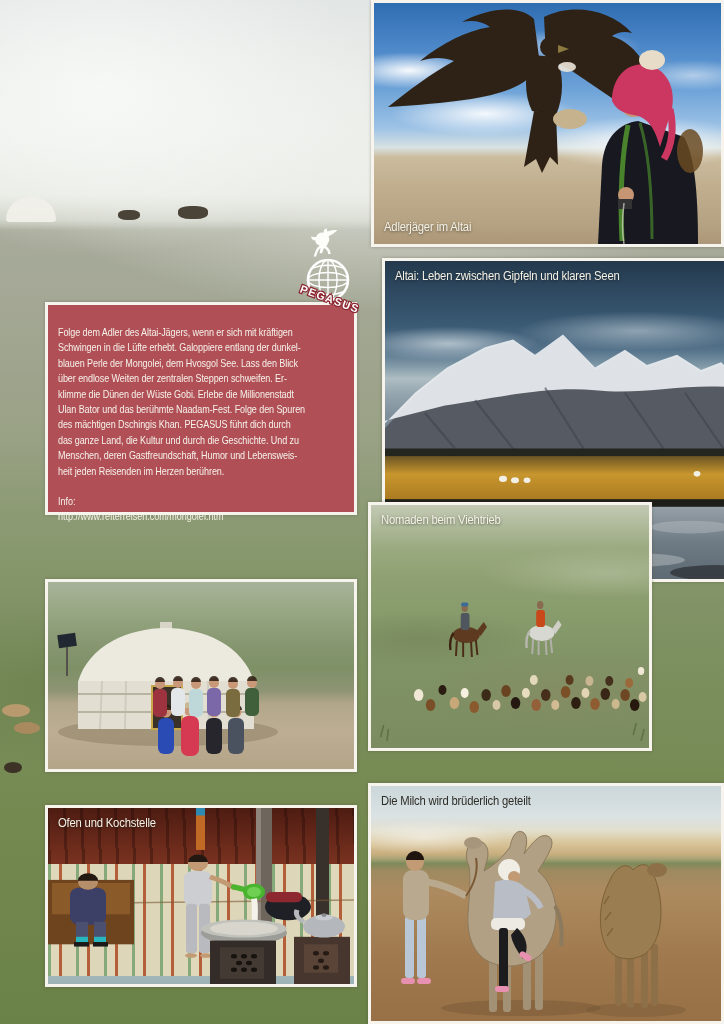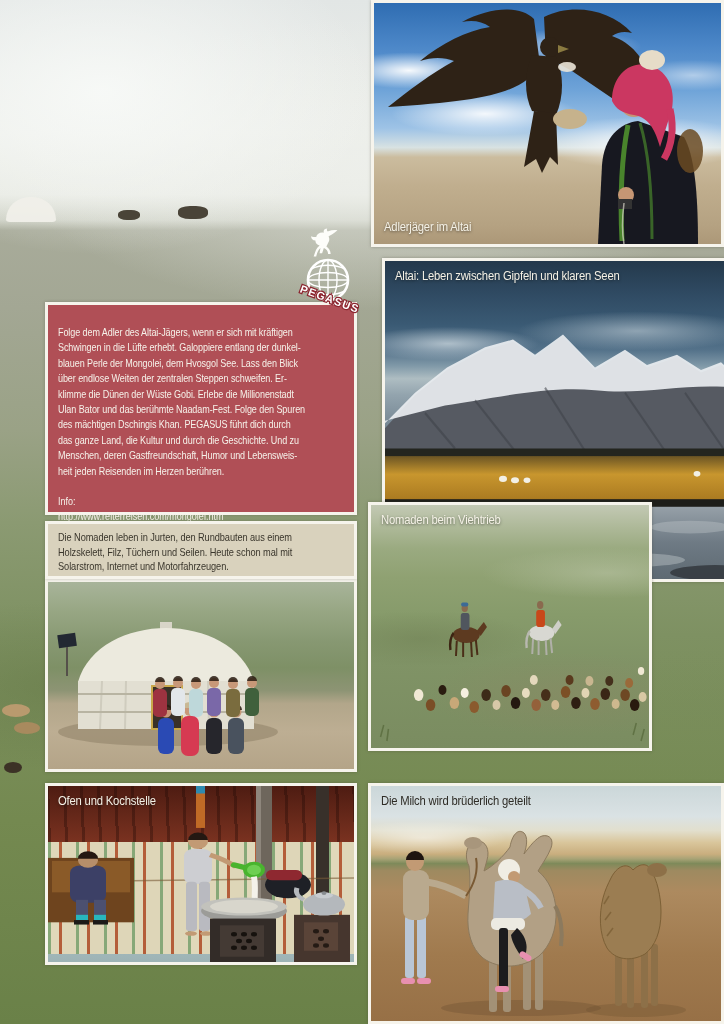--- a/index.html
+++ b/index.html
@@ -48,21 +48,21 @@
     radial-gradient(ellipse 160px 40px at 18% 55%, rgba(106,122,78,.4), transparent 70%),
     radial-gradient(ellipse 180px 36px at 85% 28%, rgba(188,198,168,.55), transparent 70%),
     linear-gradient(180deg,#c3c9b4 0%,#aeb999 9%,#9aaa80 18%,#8fa172 30%,#879b6b 45%,#809366 65%,#7a8c60 100%)}
   .note-box{position:absolute;left:45px;top:521px;width:312px;height:58px;border:3px solid var(--frame);
     background:var(--note_bg);box-shadow:0 0 3px rgba(60,60,50,.3);padding:6px 10px;z-index:2}
   .note-text{color:var(--note_text);font-size:11px;line-height:14.5px;white-space:pre-line;
     width:119%;transform:scaleX(.84);transform-origin:0 0;letter-spacing:-.1px}
   .ph-yurt{left:45px;top:579px;width:312px;height:193px}
   .ph-yurt .art-bg{background:
     linear-gradient(180deg,#a8b49a 0%,#97a683 16%,#879872 32%,#7e9066 46%,#8d9474 58%,#b2a68a 65%,#bdae93 80%,#b4a488 100%)}
-  .ph-stove{left:45px;top:783px;width:312px;height:182px}
+  .ph-stove{left:45px;top:805px;width:312px;height:182px}
   .ph-stove .art-bg{background:
     repeating-linear-gradient(88deg, rgba(30,8,4,.35) 0 3px, rgba(0,0,0,0) 3px 17px) 0 0/100% 56px no-repeat,
     linear-gradient(180deg,#4e1c12,#7a3220) 0 0/100% 56px no-repeat,
     repeating-linear-gradient(90deg,#87a878 0 3px,#e0d8ba 3px 11px,#b45e3a 11px 14px,#ded6b8 14px 28px) 0 56px/100% 112px no-repeat,
     radial-gradient(ellipse 70px 26px at 20% 80%, rgba(140,160,165,.6), transparent 70%) 0 0/100% 100% no-repeat,
     linear-gradient(180deg,#a0b6b8,#86a0a4) 0 168px/100% 67px no-repeat,#86a0a4}
   .ph-camel{left:368px;top:783px;width:356px;height:241px}
   .ph-camel .art-bg{background:
     radial-gradient(ellipse 120px 24px at 15% 22%, rgba(255,255,255,.5), transparent 70%),
     linear-gradient(180deg,#cbd7d9 0%,#dae2e4 13%,#e2dfcd 19%,#d9c69c 24%,#c9ae7e 29%,#a8a376 31%,#7e8a5a 33%,#9e8a60 36%,#ad8a5f 45%,#a07a4e 72%,#977046 100%)}
@@ -186,25 +186,20 @@
       <ellipse cx="230" cy="236" rx="70" ry="6" fill="#c9cfd2" opacity=".4"></ellipse>
       <ellipse cx="305" cy="210" rx="40" ry="5" fill="#c9cfd2" opacity=".35"></ellipse>
       <ellipse cx="45" cy="206" rx="38" ry="5" fill="#343a40" opacity=".8"></ellipse>
       <ellipse cx="165" cy="200" rx="45" ry="4" fill="#343a40" opacity=".7"></ellipse>
       <ellipse cx="330" cy="246" rx="45" ry="6" fill="#30343a" opacity=".8"></ellipse>
       <ellipse cx="32" cy="210" rx="9" ry="4" fill="#23251f"></ellipse>
     </svg>
     <span class="caption cap-light" style="left:10px;top:8px">Altai: Leben zwischen Gipfeln und klaren Seen</span>
   </div>
 
-  <div class="note-box">
-    <div class="note-text">Die Nomaden leben in Jurten, den Rundbauten aus einem
-Holzskelett, Filz, Tüchern und Seilen. Heute schon mal mit
-Solarstrom, Internet und Motorfahrzeugen.</div>
-  </div>
   <div class="photo ph-yurt">
     <div class="art-bg"></div>
     <svg class="art" viewBox="0 0 306 187" preserveAspectRatio="none">
       <ellipse cx="120" cy="150" rx="110" ry="14" fill="#8a7c62" opacity=".5"></ellipse>
       <rect x="112" y="40" width="12" height="9" fill="#d8d5c8"></rect>
       <path d="M30,100 C40,64 80,46 118,46 C156,46 196,64 206,100 Z" fill="#eceade"></path>
       <rect x="30" y="99" width="176" height="48" fill="#e2dfd2"></rect>
       <g stroke="#cfccbe" stroke-width="2">
         <line x1="54" y1="99" x2="52" y2="147"></line>
           <line x1="78" y1="99" x2="77" y2="147"></line>

